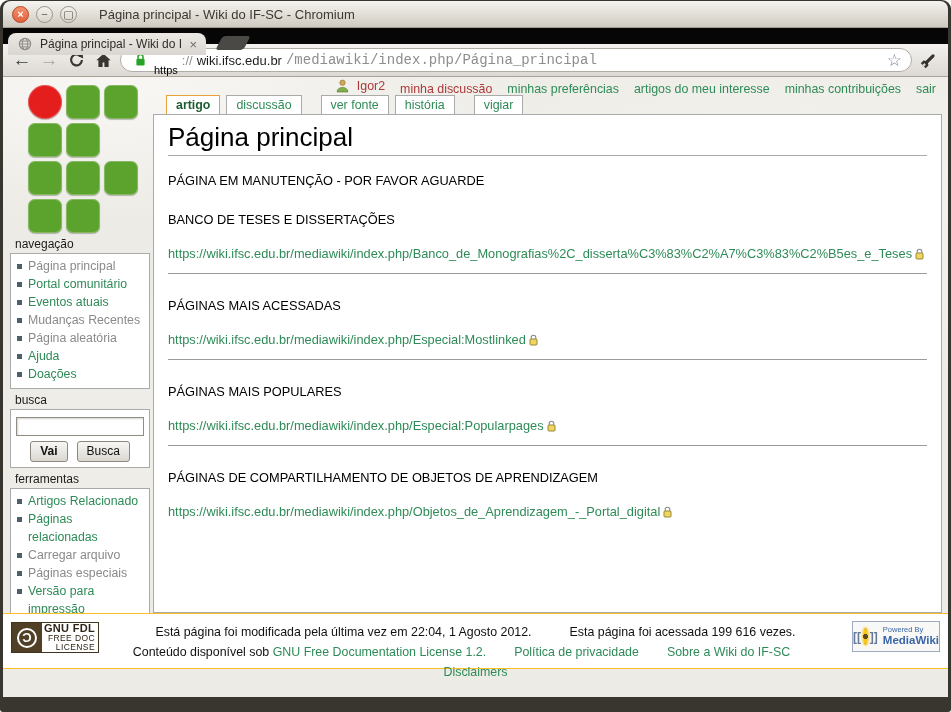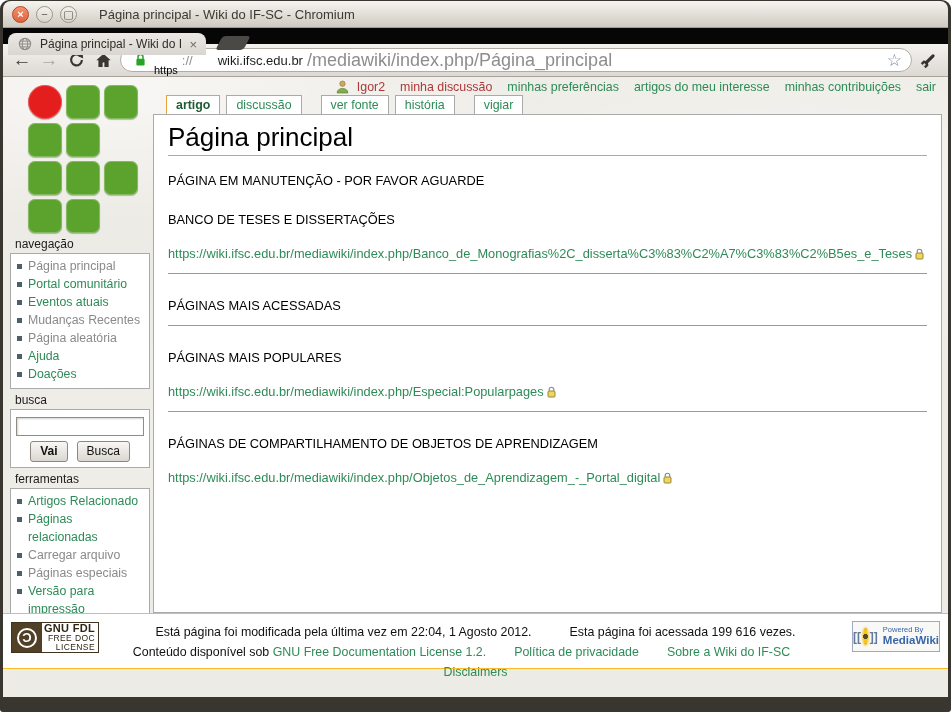--- a/index.html
+++ b/index.html
@@ -25,31 +25,31 @@
   
   .toolbar{height:33px;background:linear-gradient(#f4f2ef,#dcd9d4);display:flex;align-items:center;
     gap:7px;padding:0 9px;border-bottom:1px solid #a8a299;}
   .navbtn{font-size:19px;color:#3c3934;width:20px;text-align:center;line-height:20px;font-weight:bold;}
   .navbtn.disabled{color:#aba59c;}
   .iconbtn{display:flex;align-items:center;justify-content:center;width:20px;height:20px;}
   .urlbar{flex:1;height:24px;background:#fff;border:1px solid #b2ada4;border-radius:12px;
     display:flex;align-items:center;gap:4px;padding:0 9px;}
   .url-scheme{color:#000000;font-size:11px;margin-top:20px;}
   .url-sep{color:#8d8d8d;font-size:13px;}
-  .url-host{color:#1d1d1d;font-size:13px;margin-left:21px;}
-  .url-path{color:#8d8d8d;font-size:18px;flex:1;white-space:nowrap;overflow:hidden;}
+  .url-host{color:#1d1d1d;font-size:13px;}
+  .url-path{color:#8d8d8d;font-size:14px;flex:1;white-space:nowrap;overflow:hidden;font-family:Liberation Mono, monospace;}
   .star{color:#79849b;font-size:17px;line-height:1;}
   
   .page{height:620px;position:relative;overflow:hidden;
     background:
       radial-gradient(ellipse 700px 220px at 12% 2%, rgba(255,255,255,.6), rgba(255,255,255,0) 60%),
       radial-gradient(ellipse 900px 320px at 85% 18%, rgba(255,255,255,.4), rgba(255,255,255,0) 60%),
       radial-gradient(ellipse 800px 300px at 40% 60%, rgba(255,255,255,.25), rgba(255,255,255,0) 65%),
       #edebe5;}
-  .personal{position:absolute;top:0;right:12px;height:19px;display:flex;align-items:center;gap:15px;font-size:12.4px;}
+  .personal{position:absolute;top:0;right:12px;height:19px;display:flex;align-items:flex-end;gap:15px;font-size:12.4px;}
   .pb-red{color:#ac3939;}
   .pb-green{color:#2e8b57;}
   .pb-user{display:flex;align-items:center;gap:4px;color:#ac3939;}
   
   .sidebar{position:absolute;left:7px;top:4px;width:140px;}
   .logo{margin:4px 0 0 18px;display:grid;grid-template-columns:repeat(3,34px);grid-auto-rows:34px;gap:4px;}
   .cell{border-radius:7px;background:#5ca32e;box-shadow:0 1px 1px rgba(0,0,0,.25), inset 0 0 0 1px rgba(255,255,255,.25);}
   .cell.red{border-radius:50%;background:#e41d1d;}
   .cell.empty{background:transparent;box-shadow:none;}
   .ptitle{margin:5px 0 2px;padding-left:5px;font-size:12px;line-height:13px;color:#1b1b1b;}
@@ -293,20 +293,27 @@
         <div class="sec-l"><a>
               <span>https://wiki.ifsc.edu.br/mediawiki/index.php/Banco_de_Monografias%2C_disserta%C3%83%C2%A7%C3%83%C2%B5es_e_Teses</span>
               <svg width="9" height="12" viewBox="0 0 9 12">
                 <path d="M2.2 5.2V3.5a2.3 2.3 0 0 1 4.6 0v1.7" fill="none" stroke="#8a8a8a" stroke-width="1.1"></path>
                 <rect x="1" y="5" width="7" height="6" rx="1" fill="#f0d65a" stroke="#97873b"></rect>
               </svg>
             </a></div>
         <div class="hrline"></div>
 
         <div class="sec-h">PÁGINAS MAIS ACESSADAS</div>
+        <div class="sec-l"><a>
+              <span>https://wiki.ifsc.edu.br/mediawiki/index.php/Especial:Mostlinked</span>
+              <svg width="9" height="12" viewBox="0 0 9 12">
+                <path d="M2.2 5.2V3.5a2.3 2.3 0 0 1 4.6 0v1.7" fill="none" stroke="#8a8a8a" stroke-width="1.1"></path>
+                <rect x="1" y="5" width="7" height="6" rx="1" fill="#f0d65a" stroke="#97873b"></rect>
+              </svg>
+            </a></div>
         <div class="hrline"></div>
 
         <div class="sec-h">PÁGINAS MAIS POPULARES</div>
         <div class="sec-l"><a>
               <span>https://wiki.ifsc.edu.br/mediawiki/index.php/Especial:Popularpages</span>
               <svg width="9" height="12" viewBox="0 0 9 12">
                 <path d="M2.2 5.2V3.5a2.3 2.3 0 0 1 4.6 0v1.7" fill="none" stroke="#8a8a8a" stroke-width="1.1"></path>
                 <rect x="1" y="5" width="7" height="6" rx="1" fill="#f0d65a" stroke="#97873b"></rect>
               </svg>
             </a></div>

